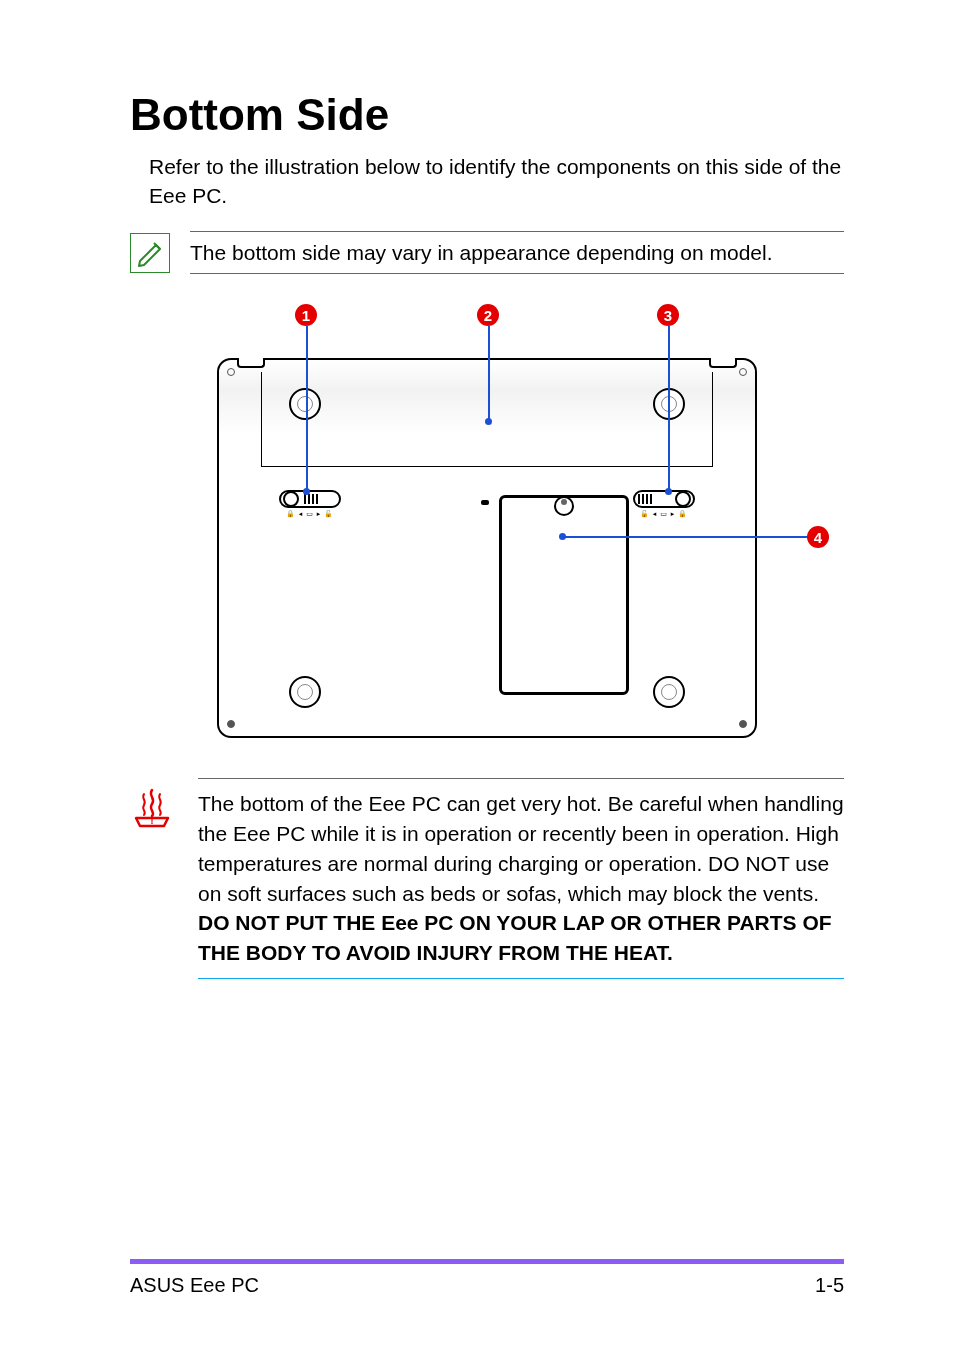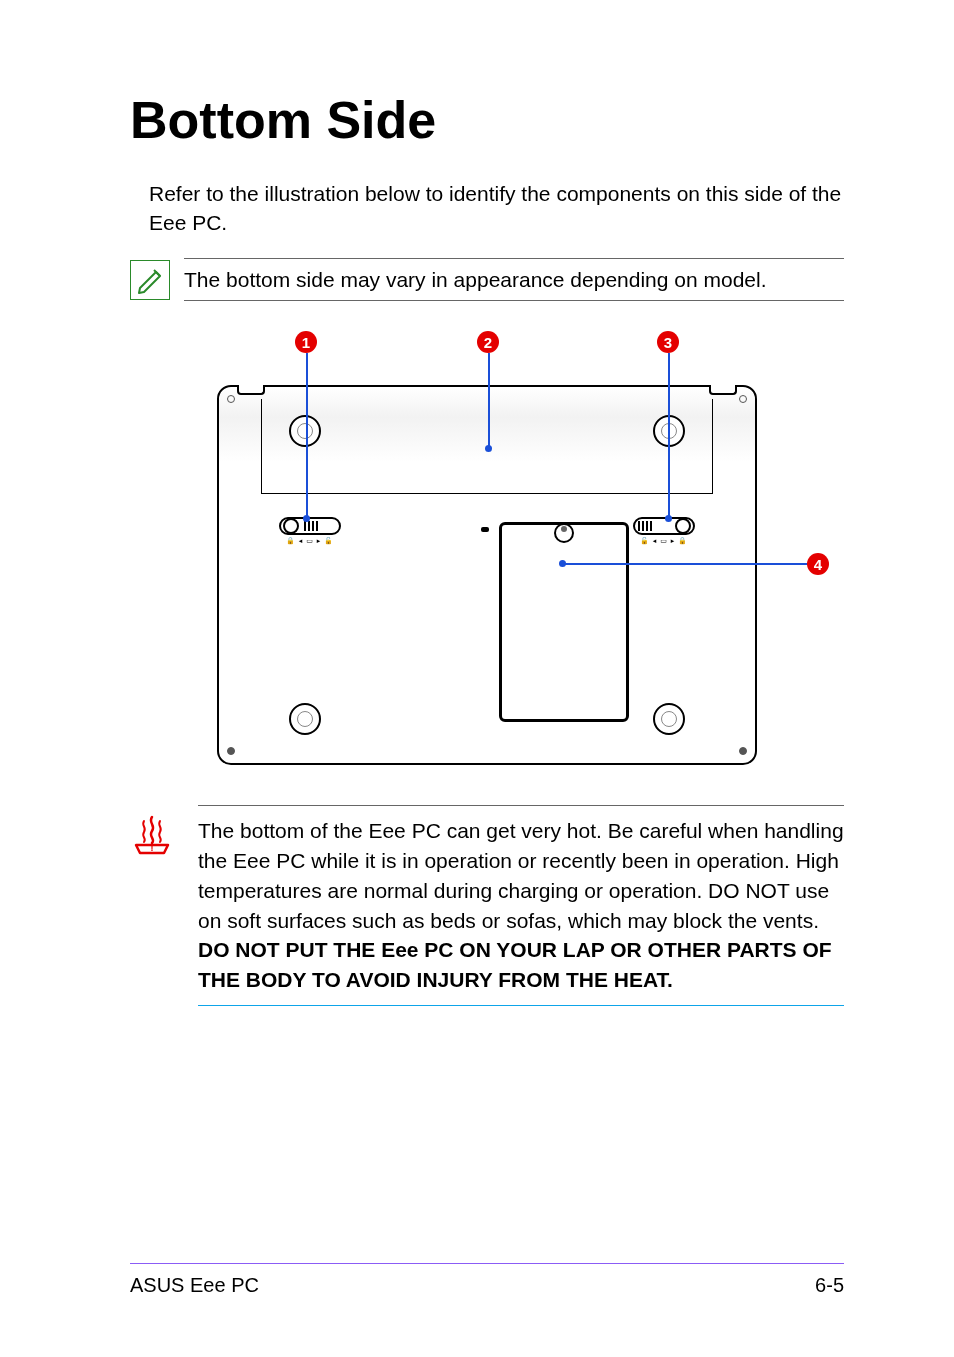--- a/index.html
+++ b/index.html
@@ -6,34 +6,34 @@
     body {
       width: 954px;
       height: 1357px;
       background: #fff;
       font-family: "Segoe UI", "Helvetica Neue", Arial, sans-serif;
       color: #000;
       position: relative;
       padding: 90px 110px 60px 130px;
     }
     h1 {
-      font-size: 52px;
+      font-size: 44px;
       font-weight: 700;
-      margin-bottom: 29px;
+      margin-bottom: 12px;
     }
     .intro {
       font-size: 21px;
       line-height: 1.4;
       margin-bottom: 20px;
       margin-left: 19px;
     }
     .note-row {
       display: flex;
       align-items: flex-start;
-      gap: 14px;
+      gap: 20px;
       margin-bottom: 24px;
     }
     .note-icon {
       flex: 0 0 40px;
       height: 40px;
       border: 1.5px solid #2a8a2a;
       display: flex;
       align-items: center;
       justify-content: center;
       margin-top: 2px;
@@ -136,21 +136,21 @@
       line-height: 1.42;
       border-top: 1px solid #666;
       border-bottom: 1px solid #0ea5e9;
       padding: 10px 0;
     }
     .footer {
       position: absolute;
       left: 130px;
       right: 110px;
       bottom: 60px;
-      border-top: 1px solid #8b5cf6;
+      border-top: 5px solid #8b5cf6;
       padding-top: 10px;
       display: flex;
       justify-content: space-between;
       font-size: 20px;
       text-align: right;
     }
   </style>
 </head>
 <body>
 
@@ -253,14 +253,14 @@
       <text x="22" y="38" text-anchor="middle" font-size="9" font-weight="bold" fill="#e40000">!</text>
     </svg>
   </div>
   <div class="caution-text">
     <span>The bottom of the Eee PC can get very hot. Be careful when handling the Eee PC while it is in operation or recently been in operation. High temperatures are normal during charging or operation. DO NOT use on soft surfaces such as beds or sofas, which may block the vents. </span><b>DO NOT PUT THE Eee PC ON YOUR LAP OR OTHER PARTS OF THE BODY TO AVOID INJURY FROM THE HEAT.</b>
   </div>
 </div>
 
 <div class="footer">
   <span>ASUS Eee PC</span>
-  <span>6-5</span>
+  <span>1-5</span>
 </div>
 
 </body></html>

